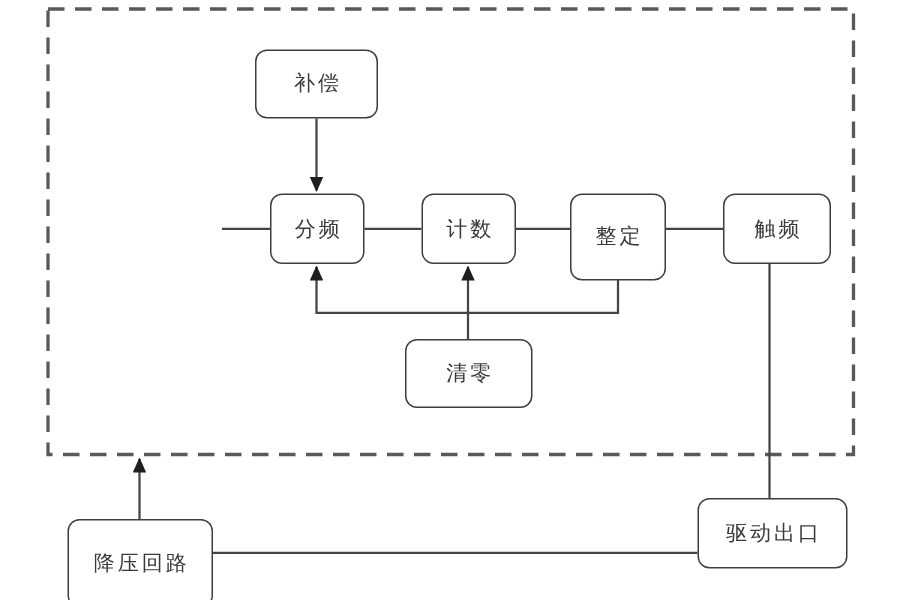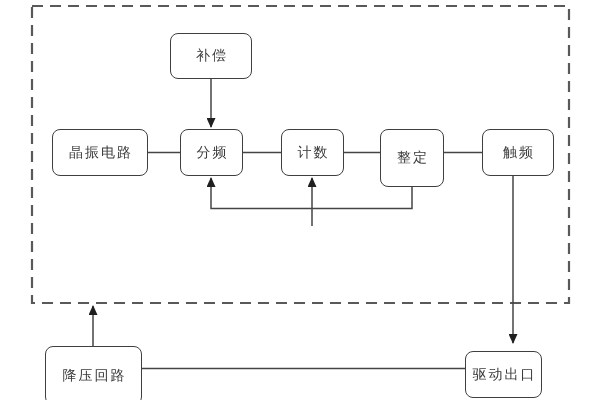--- a/index.html
+++ b/index.html
@@ -64,42 +64,42 @@
 
     <path d="M93 346 L93 306" fill="none" stroke="#454545" stroke-width="1.5" marker-end="url(#arrow)"></path>
 
     <path d="M142 368.5 L465 368.5" fill="none" stroke="#454545" stroke-width="1.5"></path>
   </svg>
 
   <div class="node" style="left:170px; top:33px;  width:82px; height:46px">
     <span>补偿</span>
   </div>
 
-  <div class="node" style="left:52px;  top:129px; width:96px; height:47px">
-    <span>晶振电路</span>
-  </div>
 
   <div class="node" style="left:180px; top:129px; width:63px; height:47px">
     <span>分频</span>
   </div>
 
   <div class="node" style="left:281px; top:129px; width:63px; height:47px">
     <span>计数</span>
   </div>
 
   <div class="node" style="left:380px; top:129px; width:64px; height:58px">
     <span>整定</span>
   </div>
 
   <div class="node" style="left:482px; top:129px; width:72px; height:47px">
     <span>触频</span>
   </div>
 
+  <div class="node" style="left:270px; top:226px; width:85px; height:46px">
+    <span>清零</span>
+  </div>
 
   <div class="node" style="left:45px;  top:346px; width:97px; height:59px">
     <span>降压回路</span>
   </div>
 
-  <div class="node" style="left:465px; top:351px; width:77px; height:47px">
+  <div class="node" style="left:465px; top:332px; width:100px; height:47px">
     <span>驱动出口</span>
   </div>
 
 </div>
 
 </body></html>

